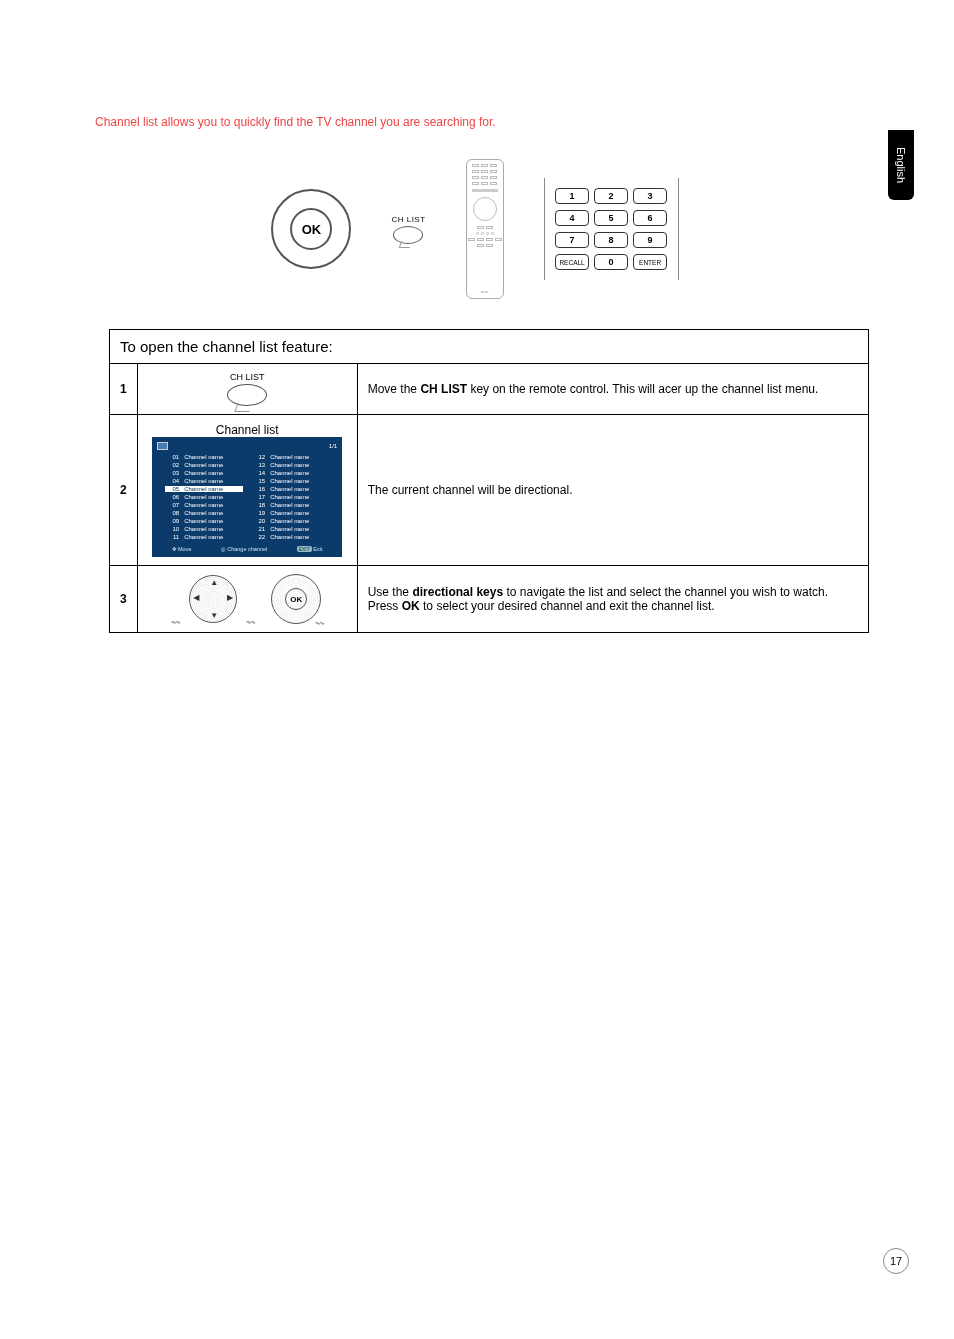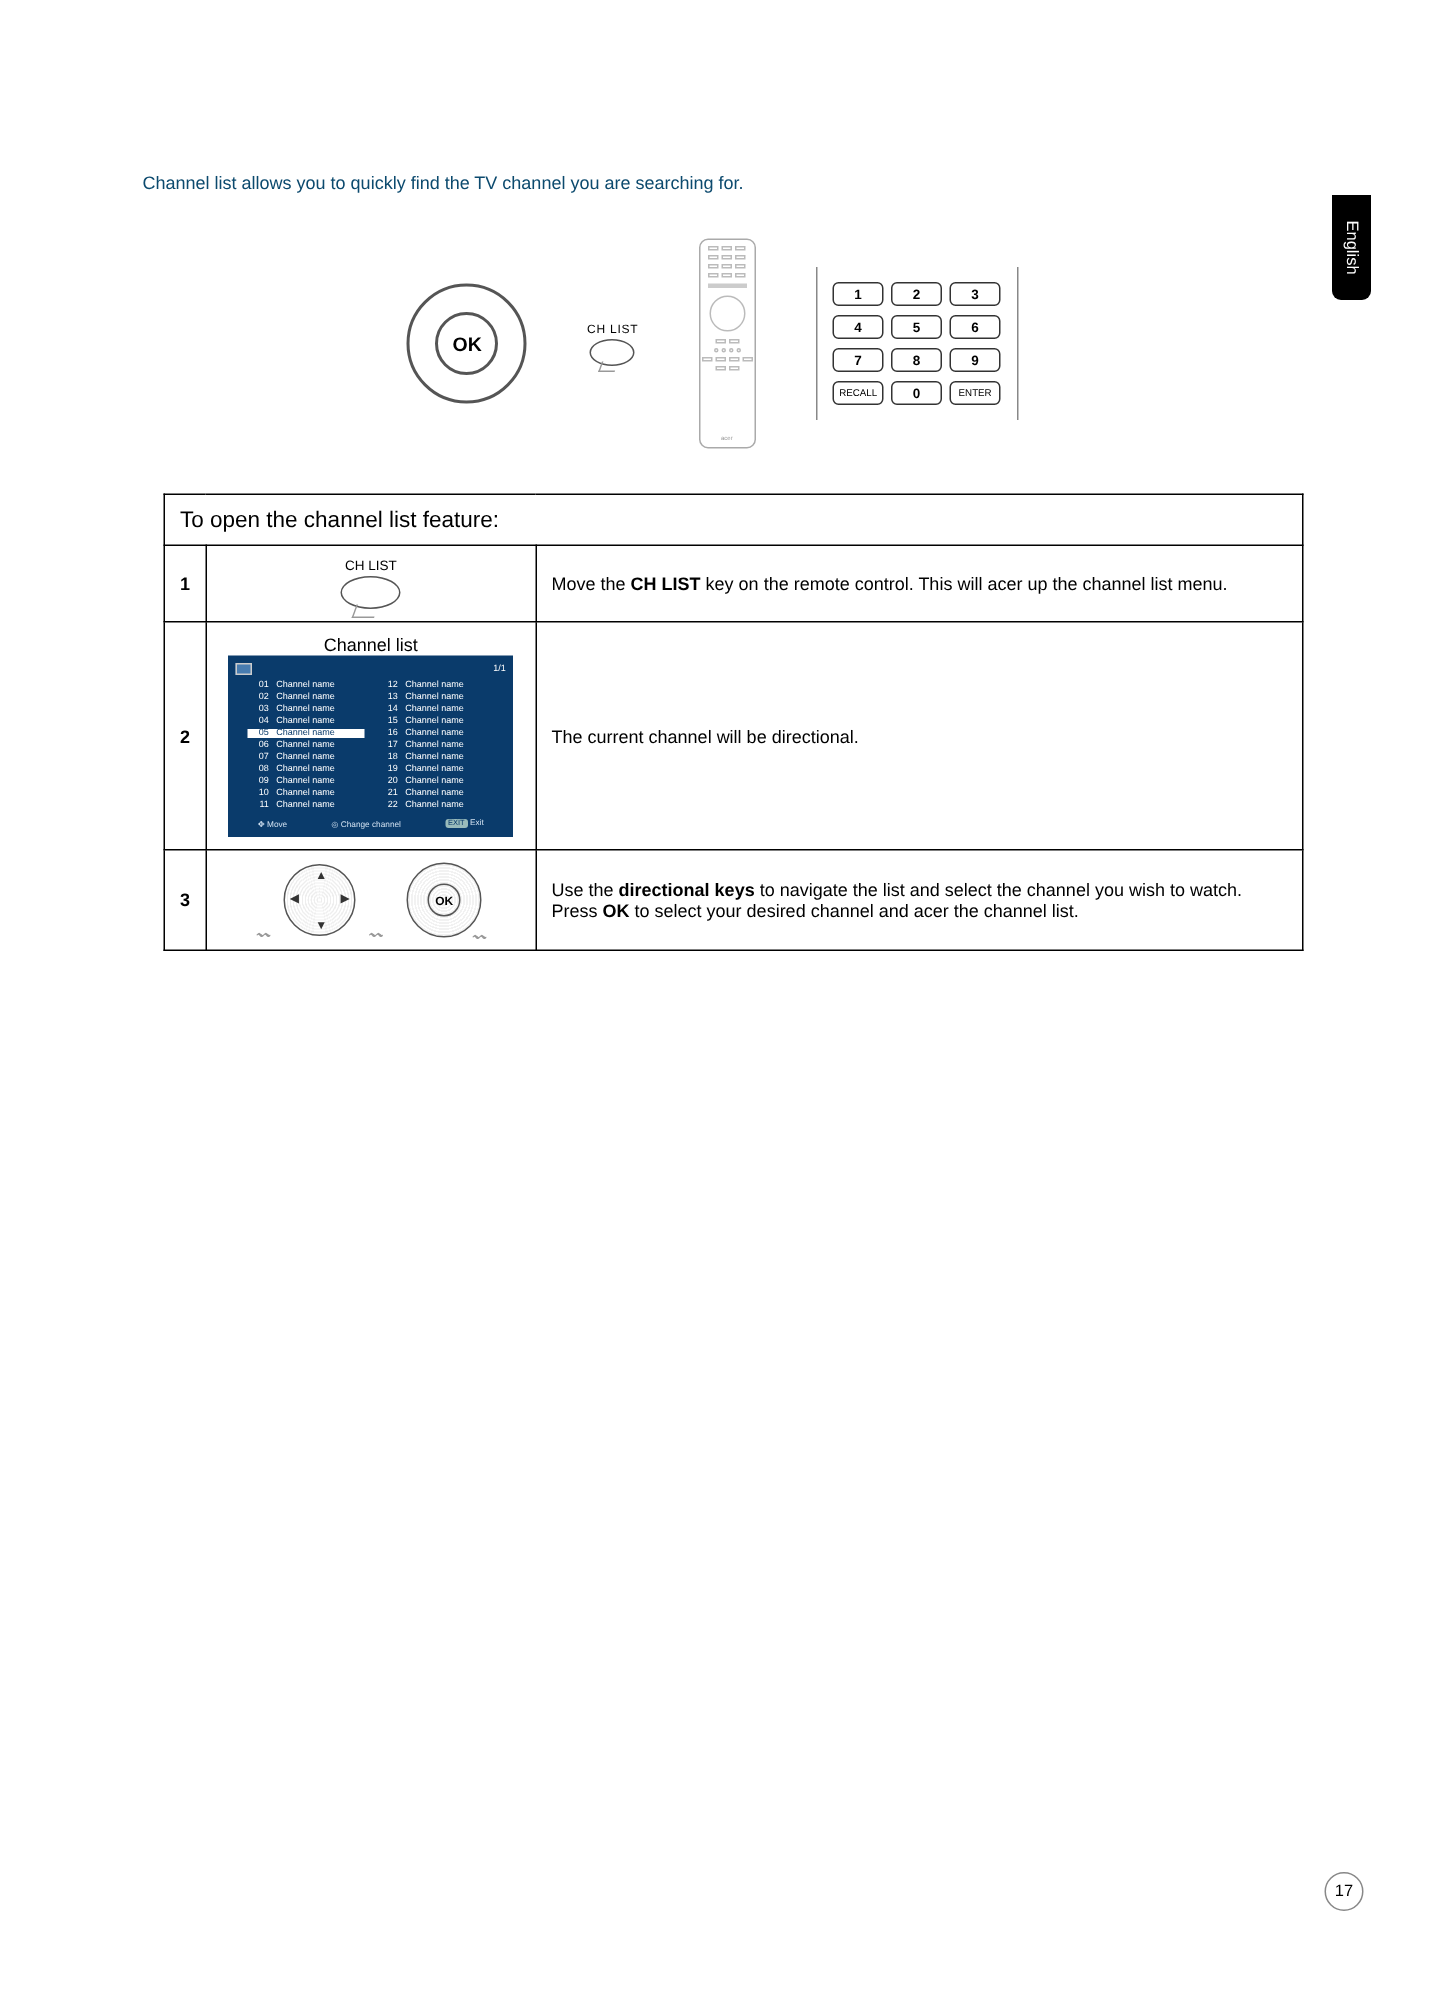--- a/index.html
+++ b/index.html
@@ -18,21 +18,21 @@
     width: 760px;
   }
   h1 {
     font-size: 24px;
     font-weight: 400;
     color: #333;
     margin-bottom: 10px;
   }
   .intro {
     font-size: 12px;
-    color: #0c4a6e;
+    color: #ef4444;
     margin-bottom: 30px;
   }
   .side-tab {
     position: absolute;
     right: 40px;
     top: 130px;
     width: 26px;
     height: 70px;
     background: #000;
     color: #fff;
@@ -429,18 +429,18 @@
             <div class="squig l">〰</div>
                 <div class="squig r">〰</div>
           </div>
           <div class="okring">
             <div class="inner">OK</div>
             <div class="sq">〰</div>
           </div>
         </div>
       </td>
       <td>
-        <span>Use the </span><b>directional keys</b><span> to navigate the list and select the channel you wish to watch. Press </span><b>OK</b><span> to select your desired channel and acer the channel list.</span>
+        <span>Use the </span><b>directional keys</b><span> to navigate the list and select the channel you wish to watch. Press </span><b>OK</b><span> to select your desired channel and exit the channel list.</span>
       </td>
     </tr>
   </tbody>
     </table>
 </div>
 
 </body></html>

